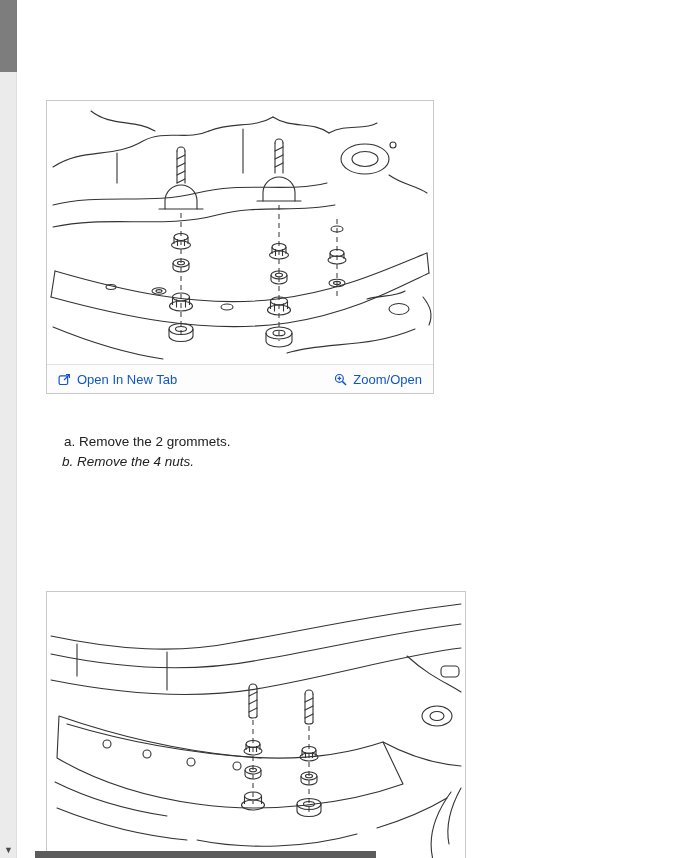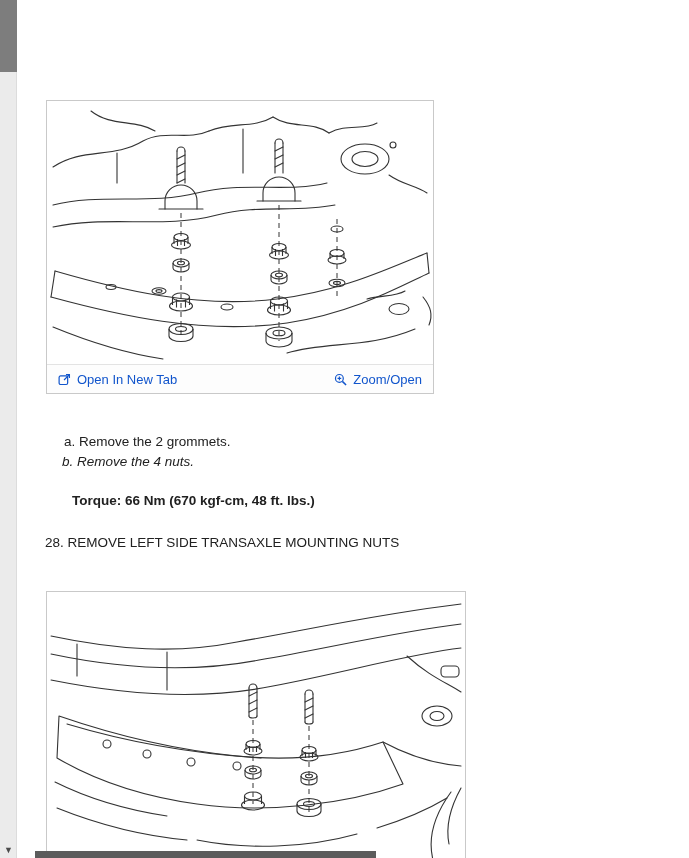--- a/index.html
+++ b/index.html
@@ -196,23 +196,21 @@
           <path d="M9 9 L13 13" stroke="currentColor" stroke-width="1.6"></path>
         </svg>
         <span>Zoom/Open</span>
       </a>
     </div>
   </div>
 
   <div class="step" id="substep-a">a. Remove the 2 grommets.</div>
   <div class="step" id="substep-b">b. Remove the 4 nuts.</div>
 
-  <div class="step" id="torque">Torque: 66 Nm (670 kgf-cm, 48 ft. lbs.)</div>
-
-  <div class="step" id="step28">28. REMOVE LEFT SIDE TRANSAXLE MOUNTING NUTS</div>
+
 
   <div class="figure" id="fig2">
     <div class="fig-img">
       <svg width="418" height="300" viewBox="0 0 418 300">
         <g fill="none" stroke="#333" stroke-width="1.1" stroke-linecap="round" stroke-linejoin="round">
           <path d="M4 44 C70 58 130 62 190 50 C260 38 330 22 414 12"></path>
           <path d="M4 62 C80 78 150 80 212 68 C282 56 348 40 414 32"></path>
           <path d="M4 88 C84 104 158 108 226 94 C300 80 362 62 414 56"></path>
           <path d="M30 52 v32"></path>
           <path d="M120 60 v38"></path>

